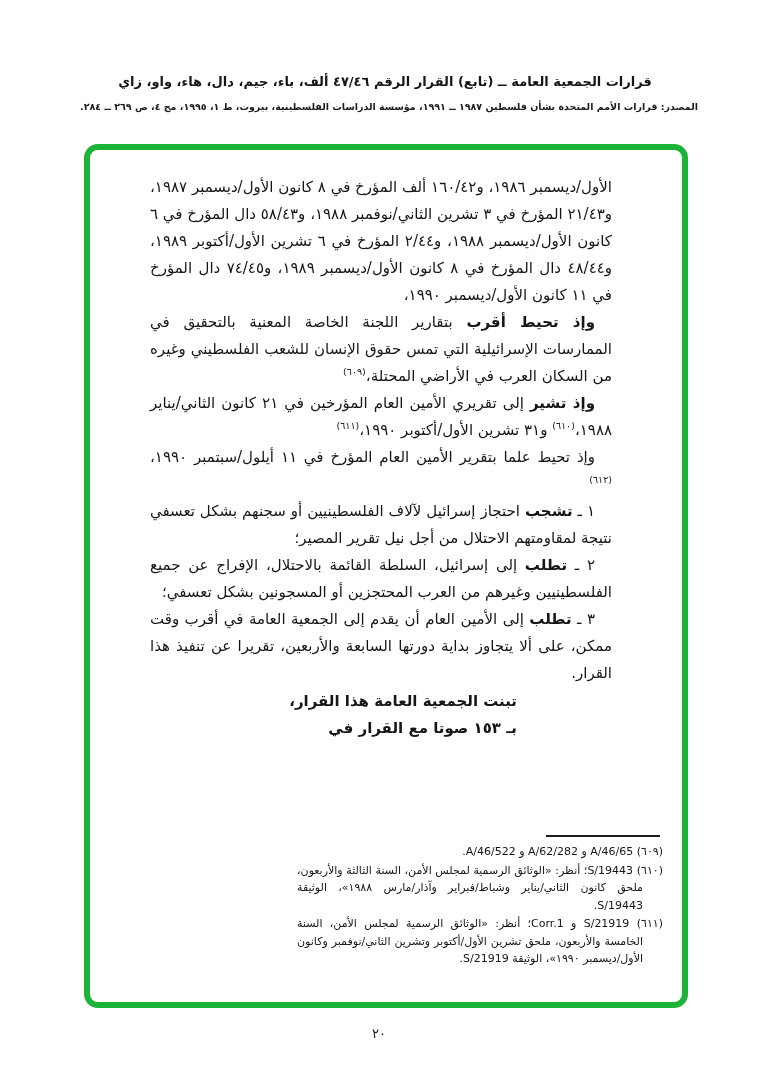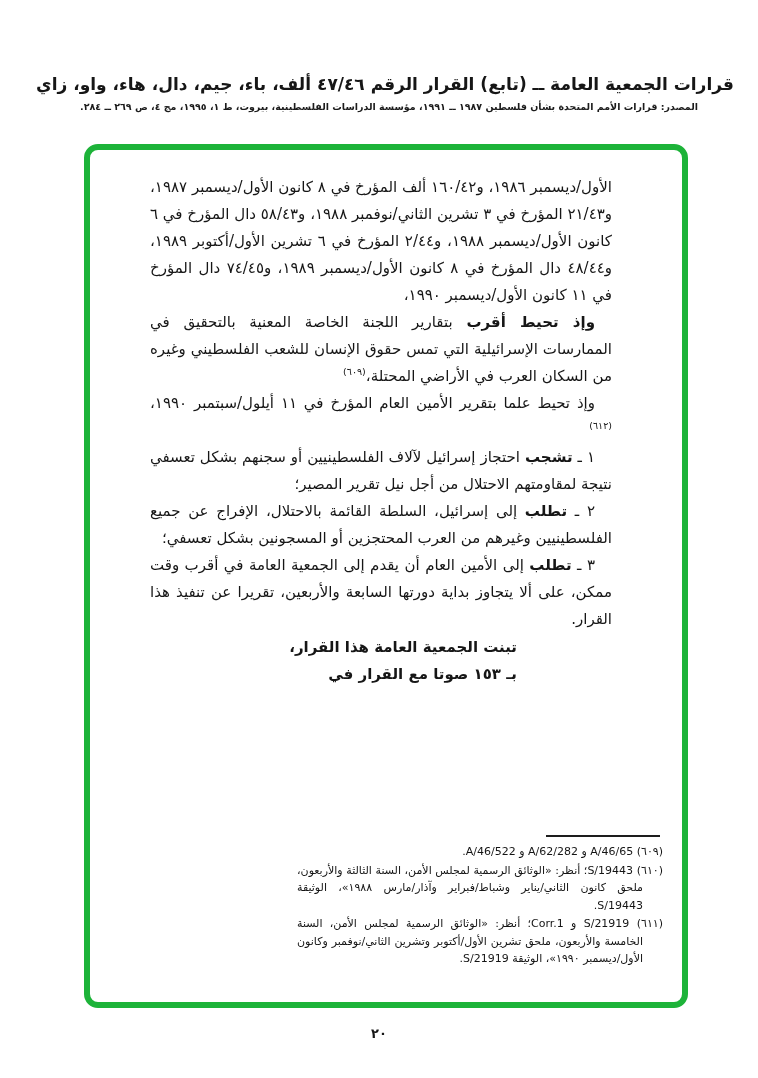--- a/index.html
+++ b/index.html
@@ -2,21 +2,21 @@
 <html lang="ar"><head>
 <meta charset="utf-8">
 <style>
   html,body{margin:0;padding:0;background:#ffffff;}
   .page{
     position:relative;width:758px;height:1078px;background:#ffffff;
     font-family:"DejaVu Sans",sans-serif;color:#161616;overflow:hidden;
   }
   .header-title{
     position:absolute;top:74px;left:12px;right:0;text-align:center;
-    direction:rtl;font-weight:bold;font-size:17px;letter-spacing:0;
+    direction:rtl;font-weight:bold;font-size:13px;letter-spacing:0;
   }
   .header-source{
     position:absolute;top:101px;left:56px;right:60px;
     direction:rtl;font-weight:bold;font-size:9.5px;color:#1b1b1b;
   }
   .green-box{
     position:absolute;left:84px;top:144px;width:604px;height:864px;
     box-sizing:border-box;border:6px solid #1db339;border-radius:14px;
     background:transparent;
   }
@@ -35,37 +35,38 @@
     border-top:2px solid #1d1d1d;
   }
   .footnotes{
     position:absolute;left:297px;top:843px;width:366px;
     direction:rtl;text-align:justify;font-size:11px;line-height:17.5px;color:#141414;
   }
   .footnotes .footnote{padding-right:20px;text-indent:-20px;margin:0 0 1px 0;}
   .footnotes .fn-num{white-space:nowrap;}
   .page-number{
     position:absolute;top:1026px;left:0;right:0;text-align:center;
-    font-weight:bold;font-size:13px;
+    font-weight:normal;font-size:13px;
   }
 </style>
 </head>
 <body>
 
 <div class="page">
 
   <div class="header-title">قرارات الجمعية العامة ــ (تابع) القرار الرقم ٤٧/٤٦ ألف، باء، جيم، دال، هاء، واو، زاي</div>
 
   <div class="header-source">المصدر: قرارات الأمم المتحدة بشأن فلسطين ١٩٨٧ ــ ١٩٩١، مؤسسة الدراسات الفلسطينية، بيروت، ط ١، ١٩٩٥، مج ٤، ص ٢٦٩ ــ ٢٨٤.</div>
 
   <div class="green-box" style="border-color: rgb(29, 179, 57);"></div>
 
   <div class="textcol" id="paragraphs">
       <p class="continuation"><span>الأول/ديسمبر ١٩٨٦، و١٦٠/٤٢ ألف المؤرخ في ٨ كانون الأول/ديسمبر ١٩٨٧، و٢١/٤٣ المؤرخ في ٣ تشرين الثاني/نوفمبر ١٩٨٨، و٥٨/٤٣ دال المؤرخ في ٦ كانون الأول/ديسمبر ١٩٨٨، و٢/٤٤ المؤرخ في ٦ تشرين الأول/أكتوبر ١٩٨٩، و٤٨/٤٤ دال المؤرخ في ٨ كانون الأول/ديسمبر ١٩٨٩، و٧٤/٤٥ دال المؤرخ في ١١ كانون الأول/ديسمبر ١٩٩٠،</span></p>
       <p><span class="b">وإذ تحيط أقرب</span><span> بتقارير اللجنة الخاصة المعنية بالتحقيق في الممارسات الإسرائيلية التي تمس حقوق الإنسان للشعب الفلسطيني وغيره من السكان العرب في الأراضي المحتلة،</span><sup>(٦٠٩)</sup></p>
+      <p><span class="b">وإذ تشير</span><span> إلى تقريري الأمين العام المؤرخين في ٢١ كانون الثاني/يناير ١٩٨٨،</span><sup>(٦١٠)</sup><span> و٣١ تشرين الأول/أكتوبر ١٩٩٠،</span><sup>(٦١١)</sup></p>
       <p><span>وإذ تحيط علما بتقرير الأمين العام المؤرخ في ١١ أيلول/سبتمبر ١٩٩٠،</span><sup>(٦١٢)</sup></p>
       <p><span>١ ـ </span><span class="b">تشجب</span><span> احتجاز إسرائيل لآلاف الفلسطينيين أو سجنهم بشكل تعسفي نتيجة لمقاومتهم الاحتلال من أجل نيل تقرير المصير؛</span></p>
       <p><span>٢ ـ </span><span class="b">تطلب</span><span> إلى إسرائيل، السلطة القائمة بالاحتلال، الإفراج عن جميع الفلسطينيين وغيرهم من العرب المحتجزين أو المسجونين بشكل تعسفي؛</span></p>
       <p><span>٣ ـ </span><span class="b">تطلب</span><span> إلى الأمين العام أن يقدم إلى الجمعية العامة في أقرب وقت ممكن، على ألا يتجاوز بداية دورتها السابعة والأربعين، تقريرا عن تنفيذ هذا القرار.</span></p>
       <div class="adoption">
         <div>تبنت الجمعية العامة هذا القرار،</div>
         <div>بـ ١٥٣ صوتا مع القرار في</div>
       </div>
     </div>
 

